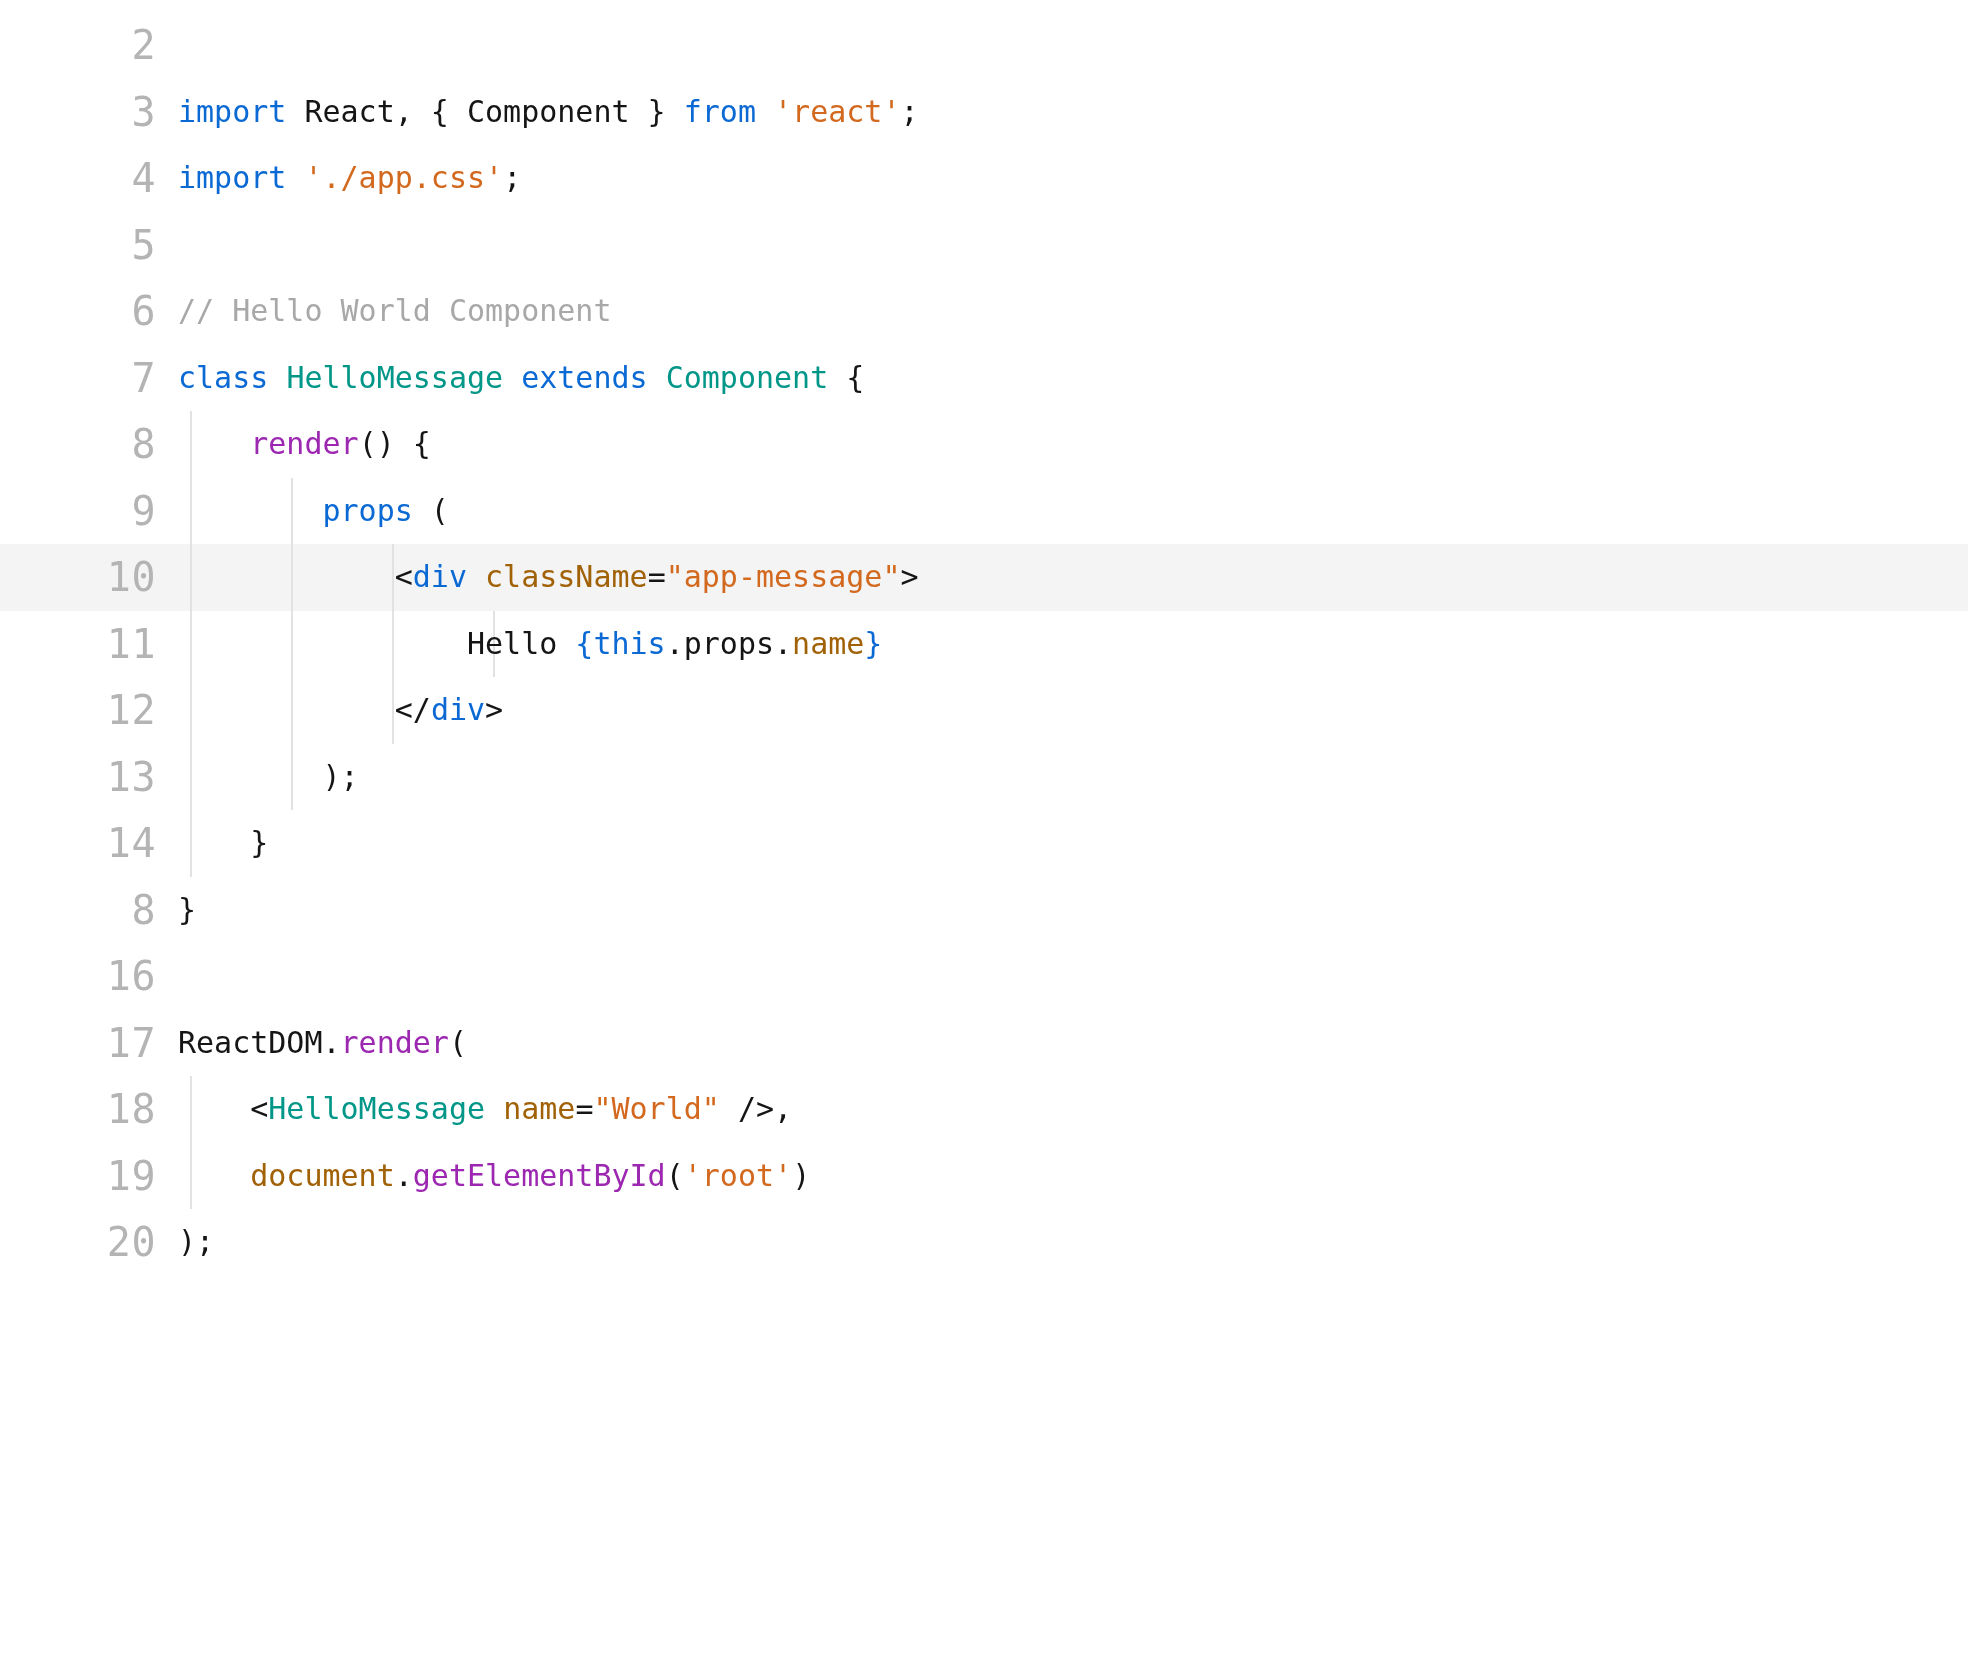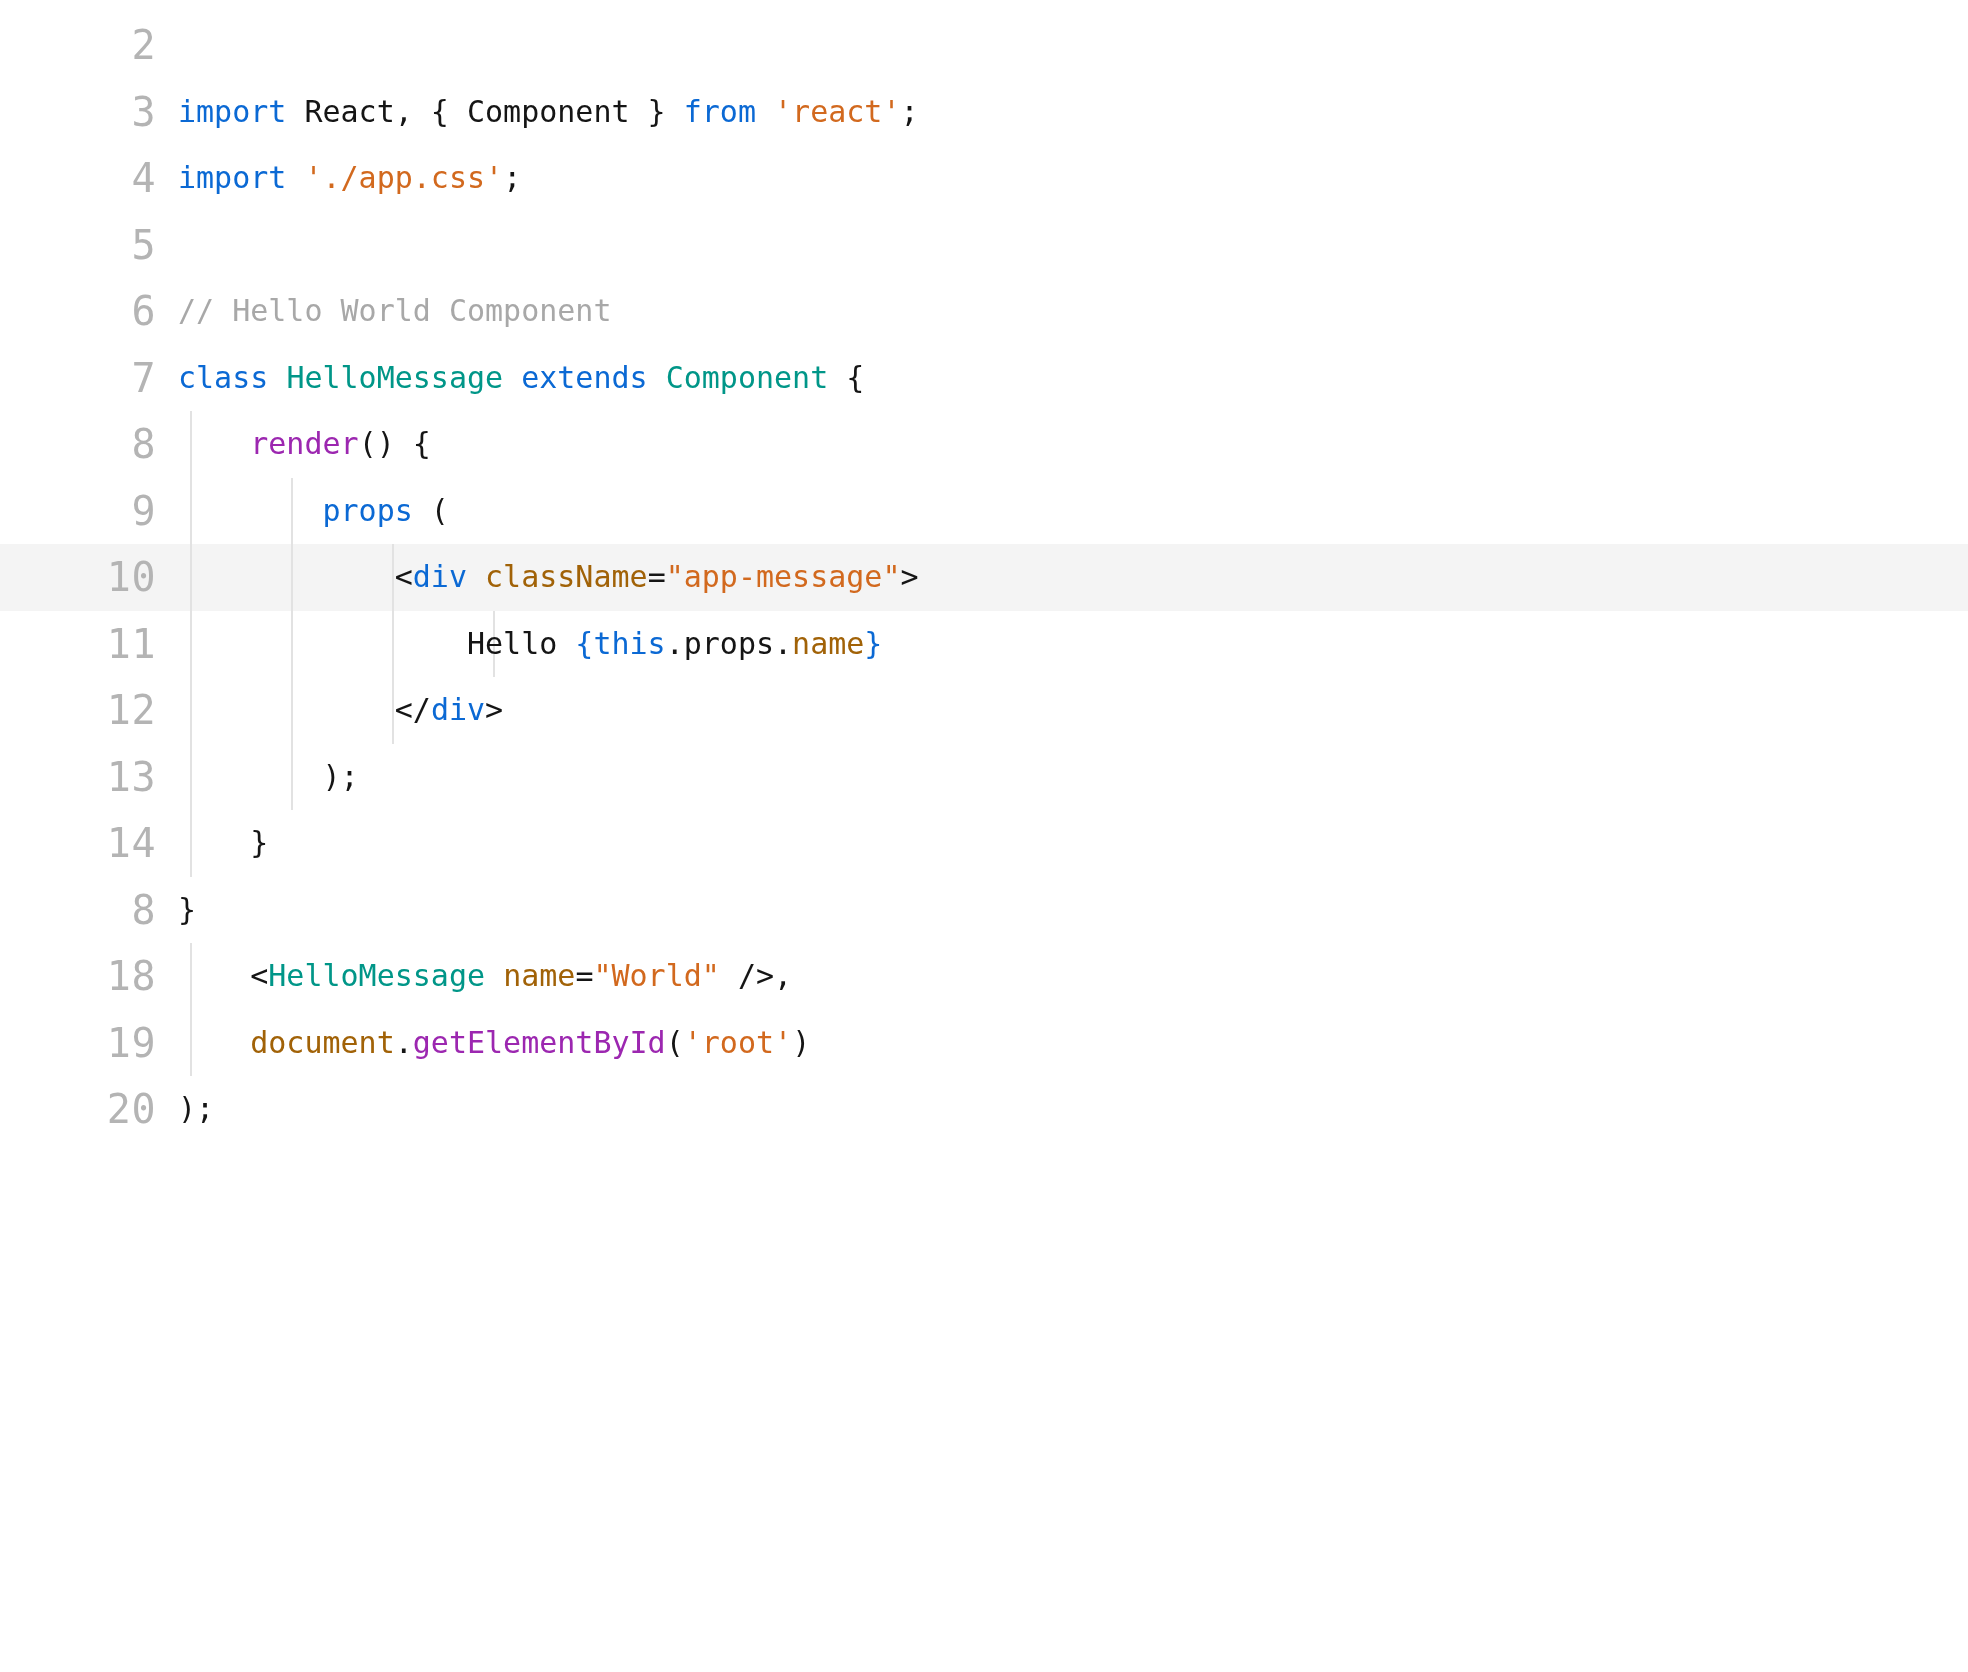--- a/index.html
+++ b/index.html
@@ -99,17 +99,19 @@
       <div class="code-line"><div class="gutter">6</div><div class="code-content"><div class="guides"></div><span class="code-text"><span class="tok-comment">// Hello World Component</span></span></div></div>
       <div class="code-line"><div class="gutter">7</div><div class="code-content"><div class="guides"></div><span class="code-text"><span class="tok-keyword">class</span><span class="tok-plain"> </span><span class="tok-class">HelloMessage</span><span class="tok-plain"> </span><span class="tok-keyword">extends</span><span class="tok-plain"> </span><span class="tok-class">Component</span><span class="tok-plain"> {</span></span></div></div>
       <div class="code-line"><div class="gutter">8</div><div class="code-content"><div class="guides"><div class="guide" style="left: 12px;"></div></div><span class="code-text"><span class="tok-plain">    </span><span class="tok-method">render</span><span class="tok-plain">() {</span></span></div></div>
       <div class="code-line"><div class="gutter">9</div><div class="code-content"><div class="guides"><div class="guide" style="left: 12px;"></div><div class="guide" style="left: 113px;"></div></div><span class="code-text"><span class="tok-plain">        </span><span class="tok-keyword">props</span><span class="tok-plain"> (</span></span></div></div>
       <div class="code-line highlighted"><div class="gutter">10</div><div class="code-content"><div class="guides"><div class="guide" style="left: 12px;"></div><div class="guide" style="left: 113px;"></div><div class="guide" style="left: 214px;"></div></div><span class="code-text"><span class="tok-plain">            &lt;</span><span class="tok-keyword">div</span><span class="tok-plain"> </span><span class="tok-attr">className</span><span class="tok-plain">=</span><span class="tok-string">"app-message"</span><span class="tok-plain">&gt;</span></span></div></div>
       <div class="code-line"><div class="gutter">11</div><div class="code-content"><div class="guides"><div class="guide" style="left: 12px;"></div><div class="guide" style="left: 113px;"></div><div class="guide" style="left: 214px;"></div><div class="guide" style="left: 315px;"></div></div><span class="code-text"><span class="tok-plain">                Hello </span><span class="tok-keyword">{</span><span class="tok-keyword">this</span><span class="tok-plain">.props.</span><span class="tok-attr">name</span><span class="tok-keyword">}</span></span></div></div>
       <div class="code-line"><div class="gutter">12</div><div class="code-content"><div class="guides"><div class="guide" style="left: 12px;"></div><div class="guide" style="left: 113px;"></div><div class="guide" style="left: 214px;"></div></div><span class="code-text"><span class="tok-plain">            &lt;/</span><span class="tok-keyword">div</span><span class="tok-plain">&gt;</span></span></div></div>
       <div class="code-line"><div class="gutter">13</div><div class="code-content"><div class="guides"><div class="guide" style="left: 12px;"></div><div class="guide" style="left: 113px;"></div></div><span class="code-text"><span class="tok-plain">        );</span></span></div></div>
       <div class="code-line"><div class="gutter">14</div><div class="code-content"><div class="guides"><div class="guide" style="left: 12px;"></div></div><span class="code-text"><span class="tok-plain">    }</span></span></div></div>
       <div class="code-line"><div class="gutter">8</div><div class="code-content"><div class="guides"></div><span class="code-text"><span class="tok-plain">}</span></span></div></div>
+      <div class="code-line"><div class="gutter">16</div><div class="code-content"><div class="guides"></div><span class="code-text"></span></div></div>
+      <div class="code-line"><div class="gutter">17</div><div class="code-content"><div class="guides"></div><span class="code-text"><span class="tok-plain">ReactDOM</span><span class="tok-plain">.</span><span class="tok-method">render</span><span class="tok-plain">(</span></span></div></div>
       <div class="code-line"><div class="gutter">18</div><div class="code-content"><div class="guides"><div class="guide" style="left: 12px;"></div></div><span class="code-text"><span class="tok-plain">    &lt;</span><span class="tok-class">HelloMessage</span><span class="tok-plain"> </span><span class="tok-attr">name</span><span class="tok-plain">=</span><span class="tok-string">"World"</span><span class="tok-plain"> /&gt;,</span></span></div></div>
       <div class="code-line"><div class="gutter">19</div><div class="code-content"><div class="guides"><div class="guide" style="left: 12px;"></div></div><span class="code-text"><span class="tok-plain">    </span><span class="tok-attr">document</span><span class="tok-plain">.</span><span class="tok-method">getElementById</span><span class="tok-plain">(</span><span class="tok-string">'root'</span><span class="tok-plain">)</span></span></div></div>
       <div class="code-line"><div class="gutter">20</div><div class="code-content"><div class="guides"></div><span class="code-text"><span class="tok-plain">);</span></span></div></div>
     </div>
 </div>
 
 </body></html>

